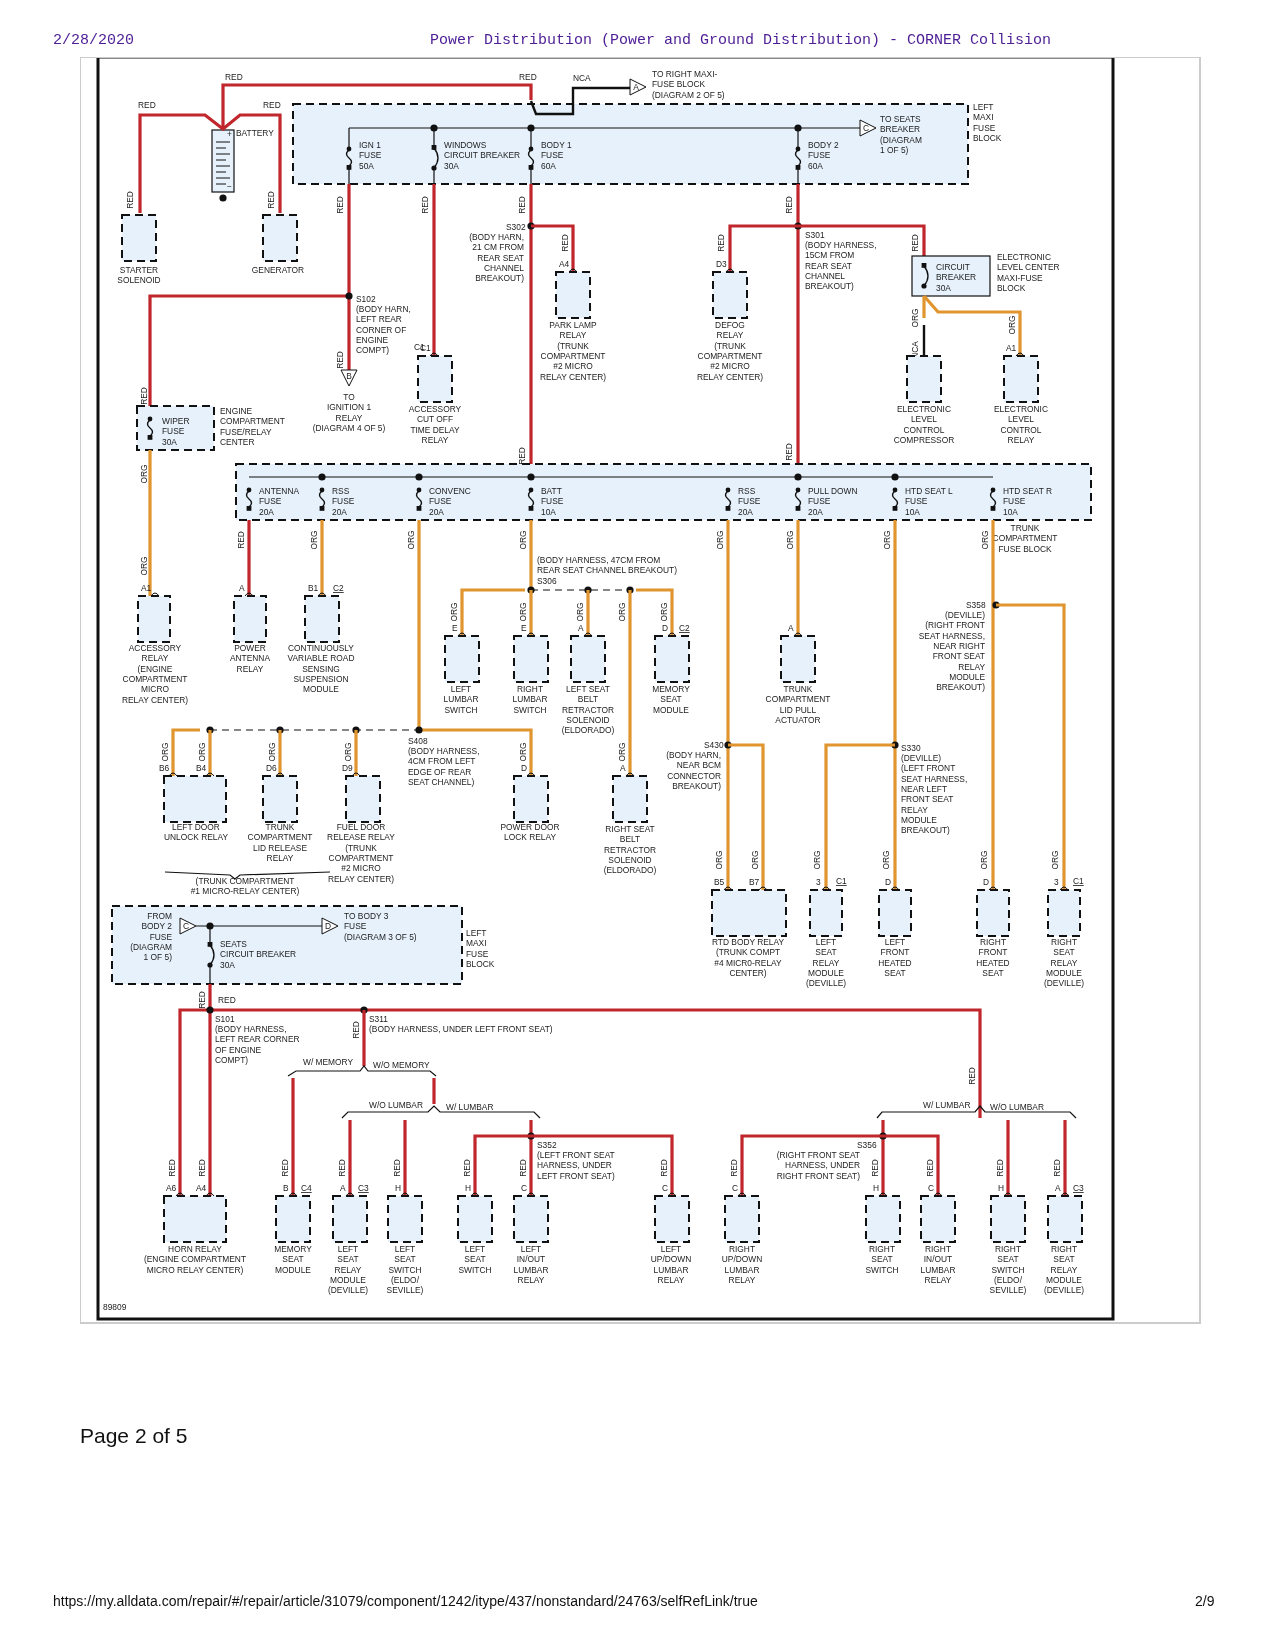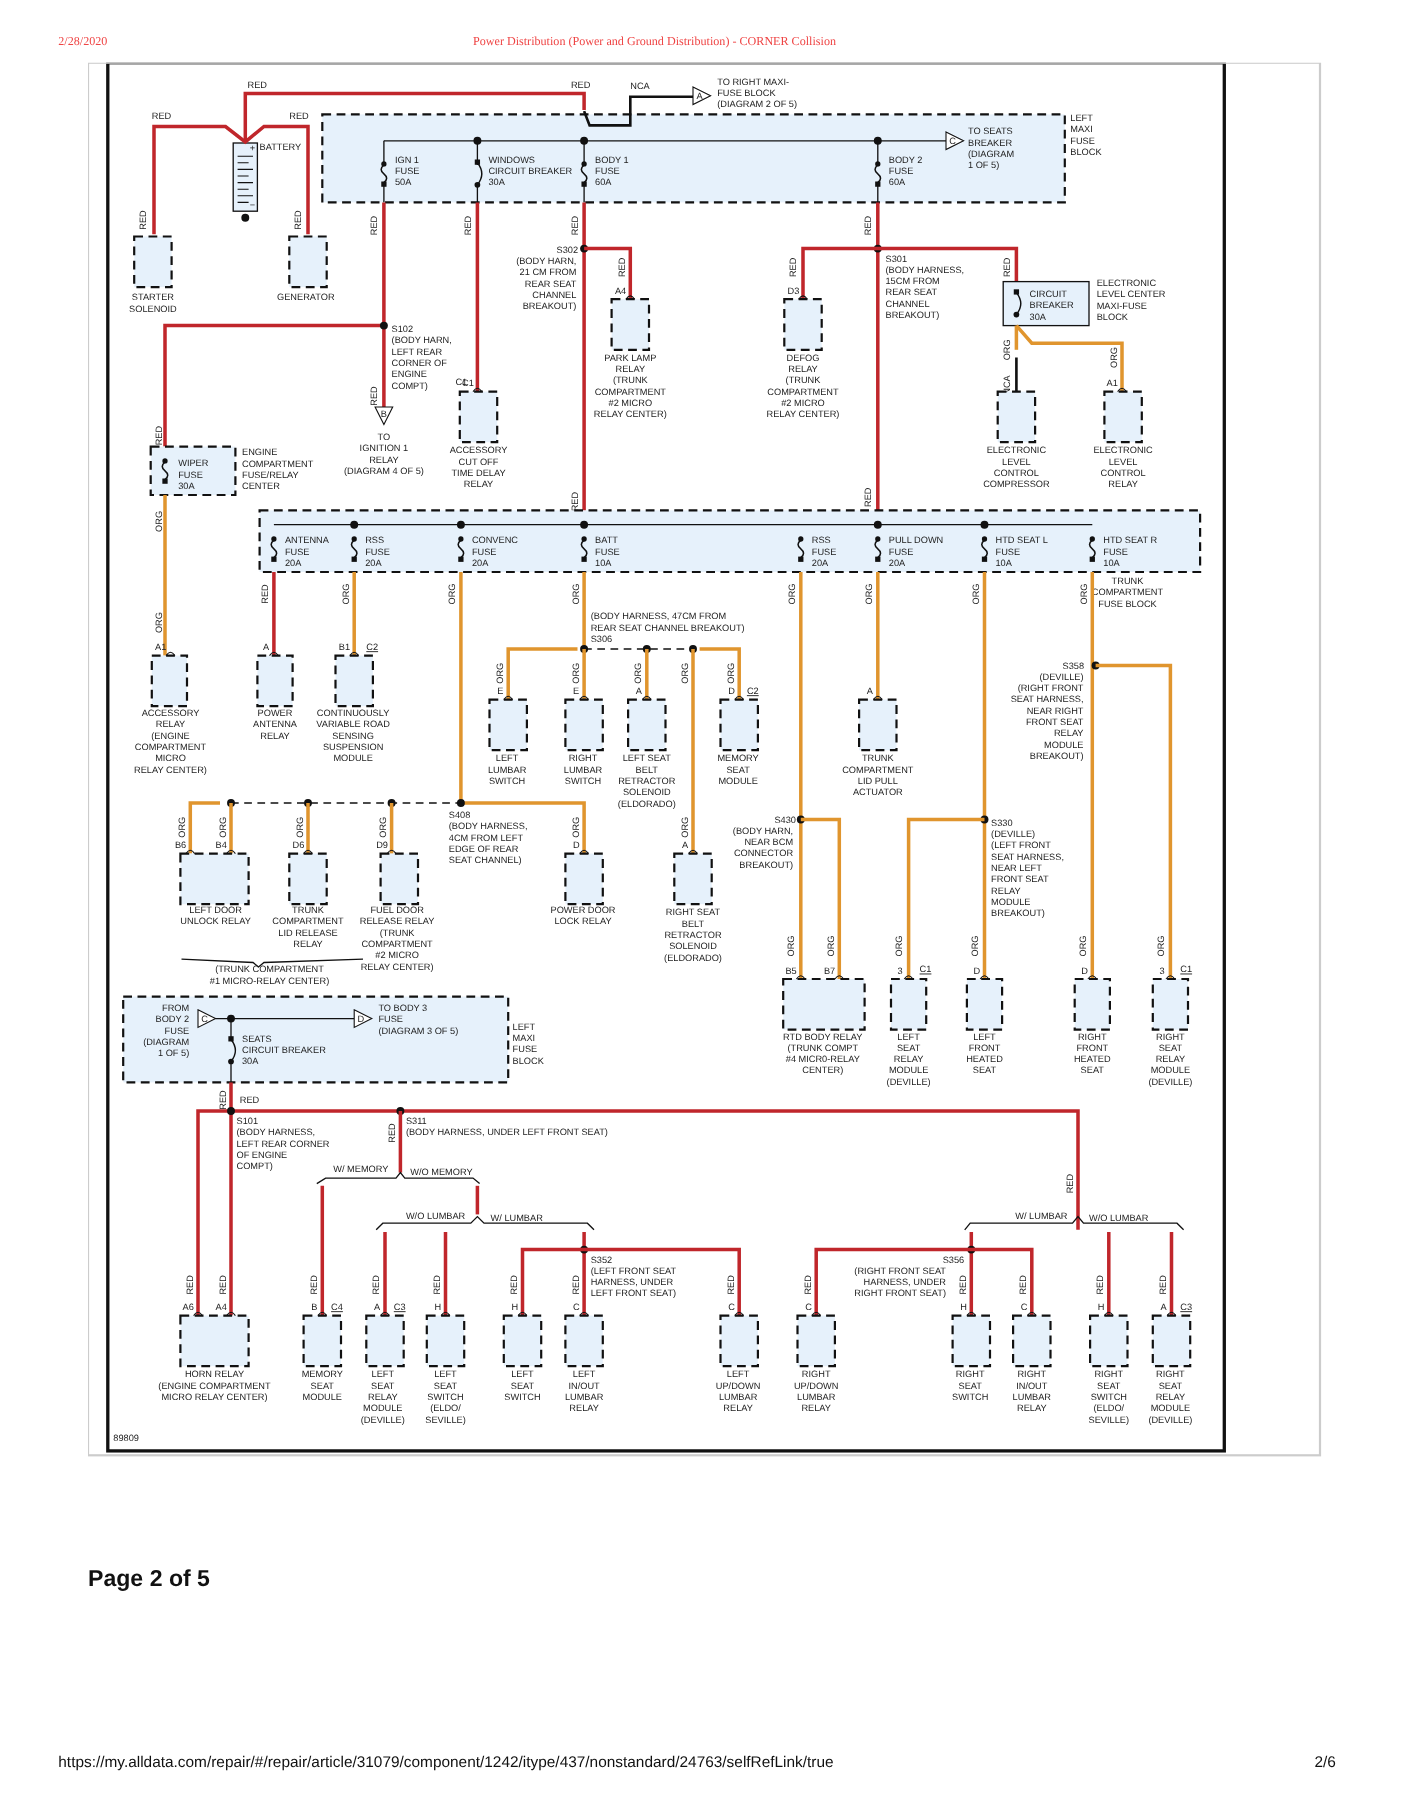--- a/index.html
+++ b/index.html
@@ -1,19 +1,19 @@
 <!DOCTYPE html>
 <html><head>
 <meta charset="utf-8">
 <style>
   html,body{margin:0;padding:0;background:#fff;}
   body{width:1275px;height:1650px;position:relative;overflow:hidden;font-family:"Liberation Sans",sans-serif;color:#222;}
-  .hdr{position:absolute;top:32px;font-family:Liberation Serif, serif;font-size:11px;color:#ef4444;}
+  .hdr{position:absolute;top:32px;font-family:Liberation Mono, monospace;font-size:15px;color:#4c1d95;}
   .ftr{position:absolute;top:1593px;font-family:Liberation Sans, sans-serif;font-size:14px;color:#111;}
-  .pagelbl{position:absolute;left:80px;top:1424px;font-size:21px;font-weight:bold;color:#111;}
+  .pagelbl{position:absolute;left:80px;top:1424px;font-size:21px;font-weight:normal;color:#111;}
   #diagram{position:absolute;left:80px;top:57px;}
   svg text{font-family:"Liberation Sans",sans-serif;font-size:8.4px;fill:#222;}
 </style>
 </head>
 <body>
 
 <div class="hdr" style="left:53px">2/28/2020</div>
 <div class="hdr" style="left:430px">Power Distribution (Power and Ground Distribution) - CORNER Collision</div>
 
 <svg id="diagram" width="1122" height="1268" viewBox="0 0 1122 1268" xmlns="http://www.w3.org/2000/svg">
@@ -670,13 +670,13 @@
     <text x="984" y="1195" text-anchor="middle">RIGHT</text>
     <text x="984" y="1205.3" text-anchor="middle">SEAT</text>
     <text x="984" y="1215.6" text-anchor="middle">RELAY</text>
     <text x="984" y="1225.9" text-anchor="middle">MODULE</text>
     <text x="984" y="1236.2" text-anchor="middle">(DEVILLE)</text>
     <text x="23" y="1253" text-anchor="start">89809</text>
   </svg>
 
 <div class="pagelbl">Page 2 of 5</div>
 <div class="ftr" style="left:53px">https://my.alldata.com/repair/#/repair/article/31079/component/1242/itype/437/nonstandard/24763/selfRefLink/true</div>
-<div class="ftr" style="left:1195px">2/6</div>
+<div class="ftr" style="left:1195px">2/9</div>
 
 </body></html>

